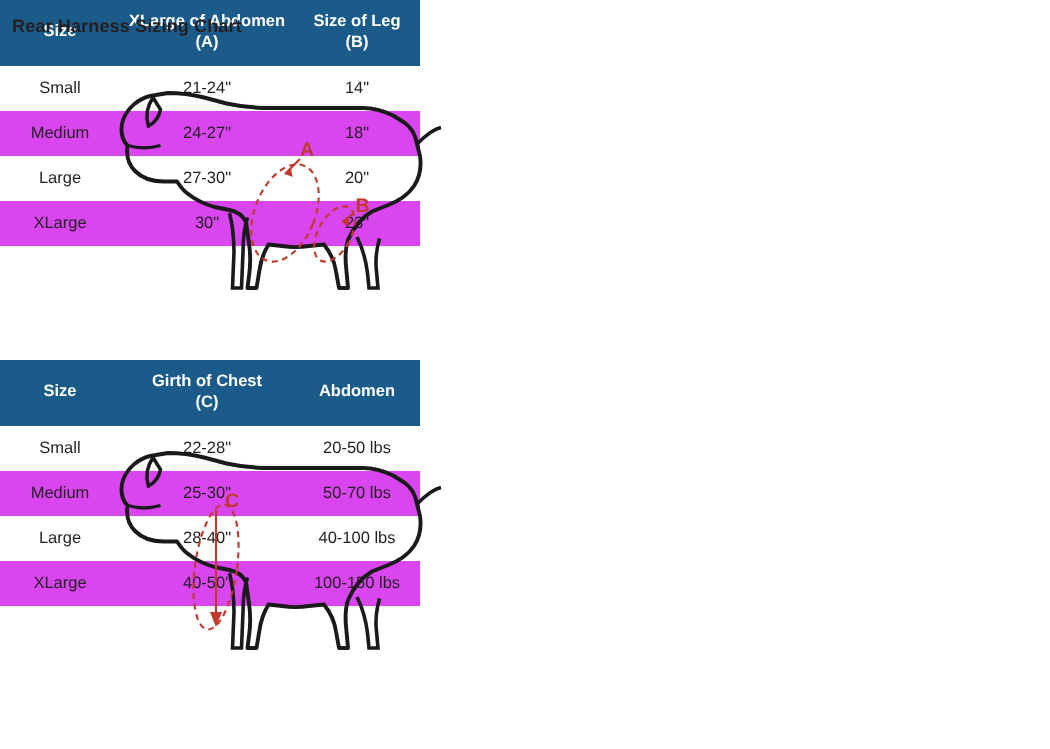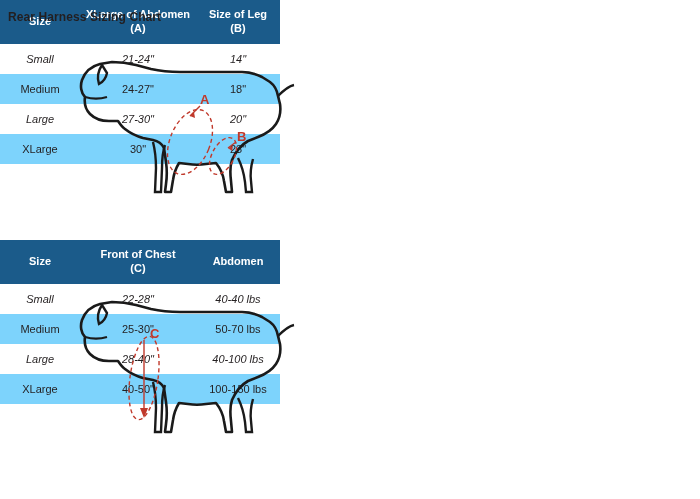--- a/index.html
+++ b/index.html
@@ -57,24 +57,23 @@
   }
   table.size-table td {
     font-size: 11px;
     color: #231f20;
     padding: 9px 4px;
     text-align: center;
     border: none;
   }
   table.size-table tbody tr.even td {
     background: #ffffff;
-    font-style: italic;
   }
   table.size-table tbody tr.odd td {
-    background: #7dd3fc;
+    background: #d946ef;
   }
   .col-size { width: 72px; }
   .col-mid { width: 108px; }
   .col-last { width: 76px; }
 
   #rear-table { left: 392px; top: 38px; }
   #front-table { left: 410px; top: 38px; }
 
   .label-letter {
     fill: #c0392b;
@@ -251,33 +250,33 @@
     </svg>
   </div>
 
   <table class="size-table" id="front-table">
     <thead>
       <tr>
         <th class="col-size">
           <span>Size</span>
         </th>
         <th class="col-mid">
-          <span>Front of Chest</span><br>
+          <span>Girth of Chest</span><br>
           <span>(C)</span>
         </th>
         <th class="col-last">
           <span>Abdomen</span>
         </th>
       </tr>
     </thead>
     <tbody>
       <tr class="even">
         <td>Small</td>
         <td>22-28"</td>
-        <td>40-40 lbs</td>
+        <td>20-50 lbs</td>
       </tr>
       <tr class="odd">
         <td>Medium</td>
         <td>25-30"</td>
         <td>50-70 lbs</td>
       </tr>
       <tr class="even">
         <td>Large</td>
         <td>28-40"</td>
         <td>40-100 lbs</td>

